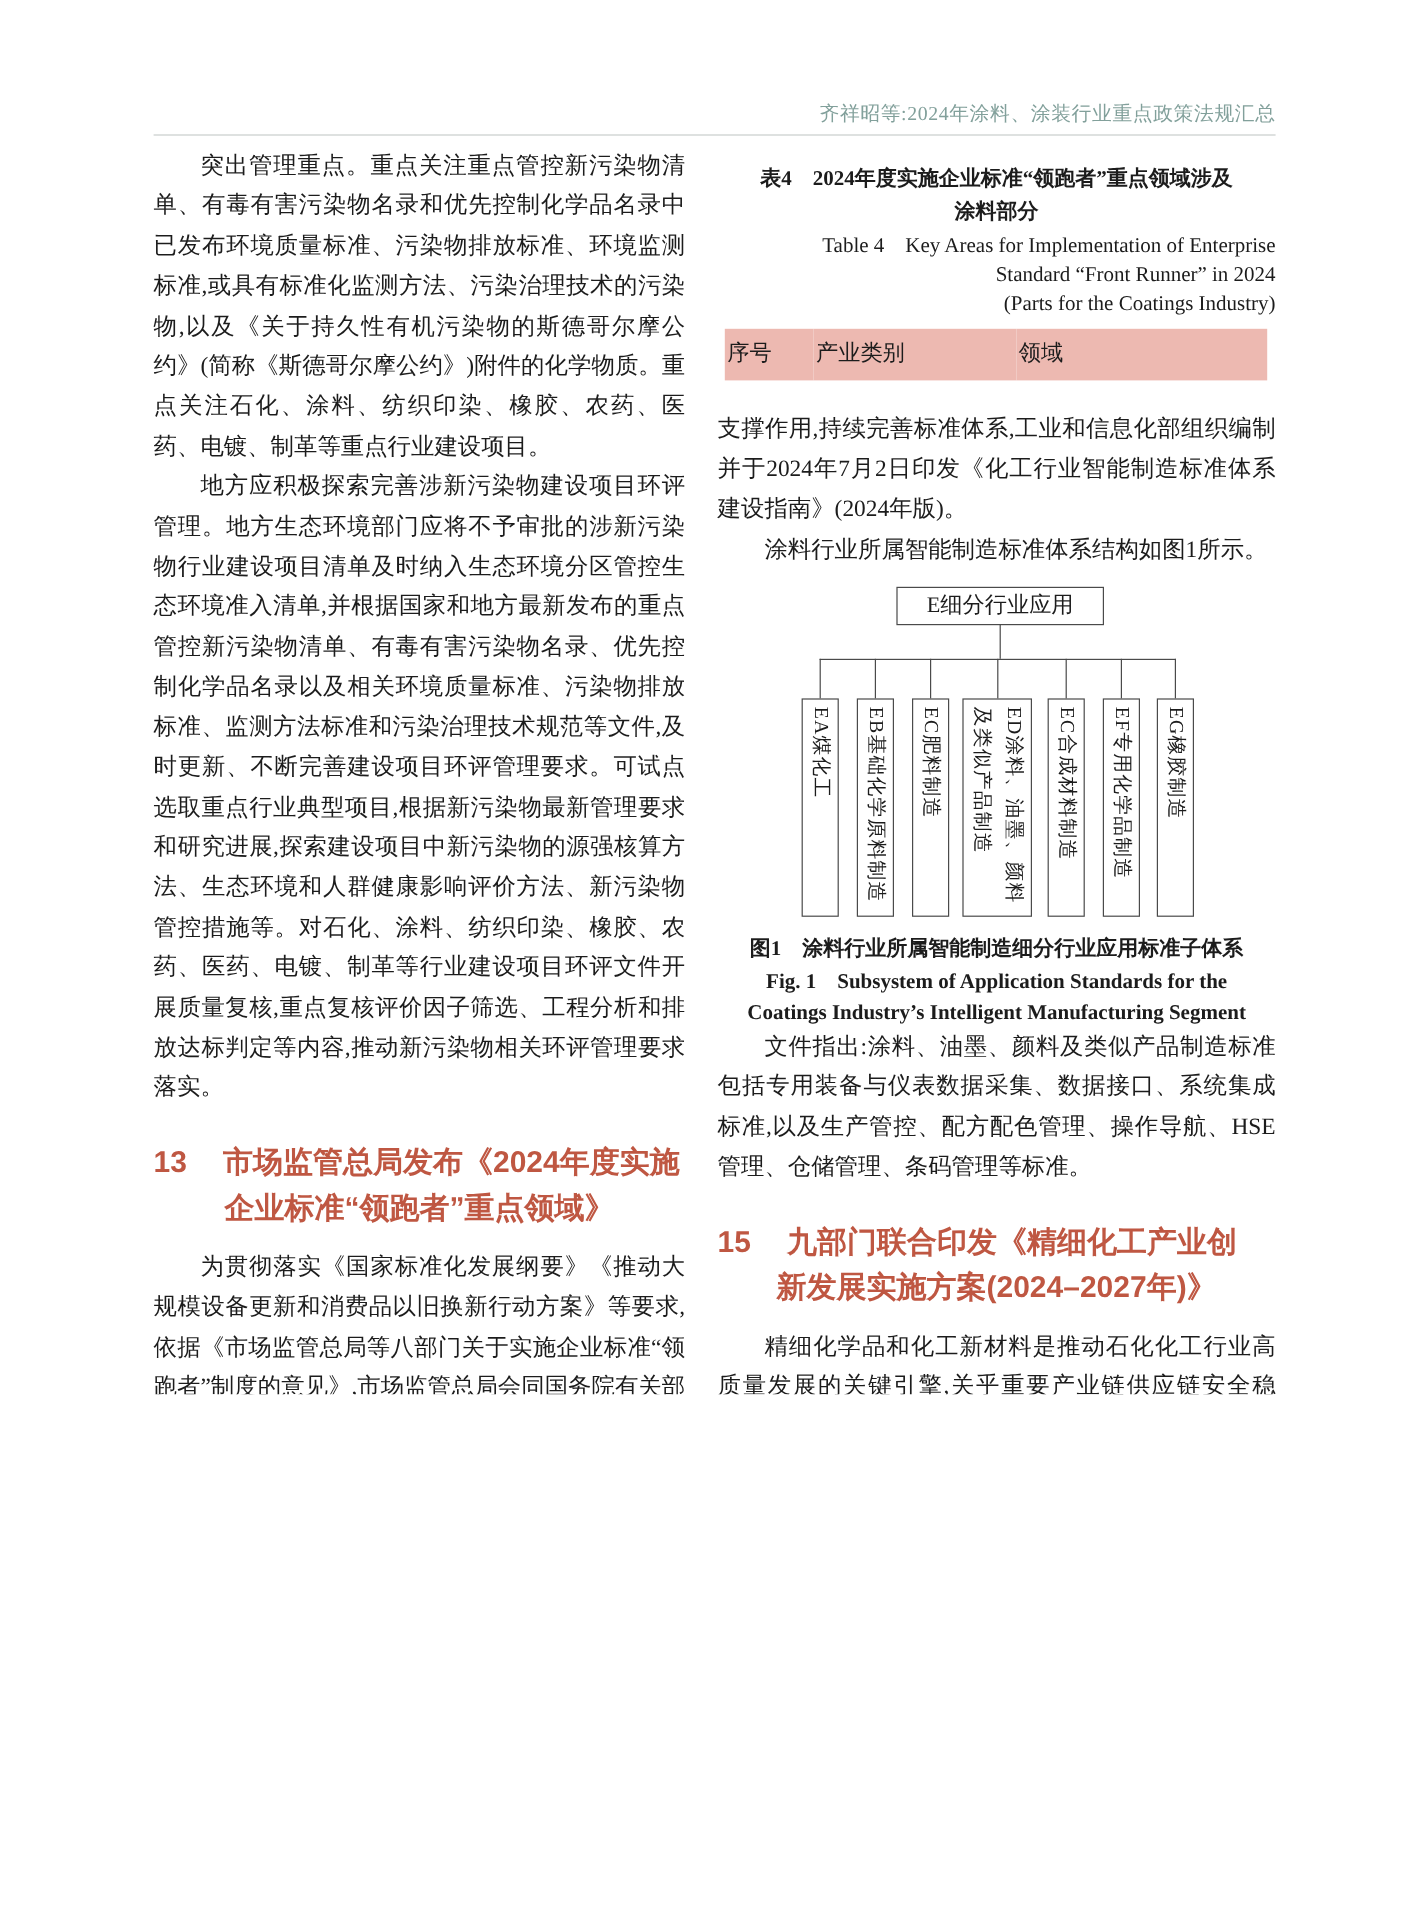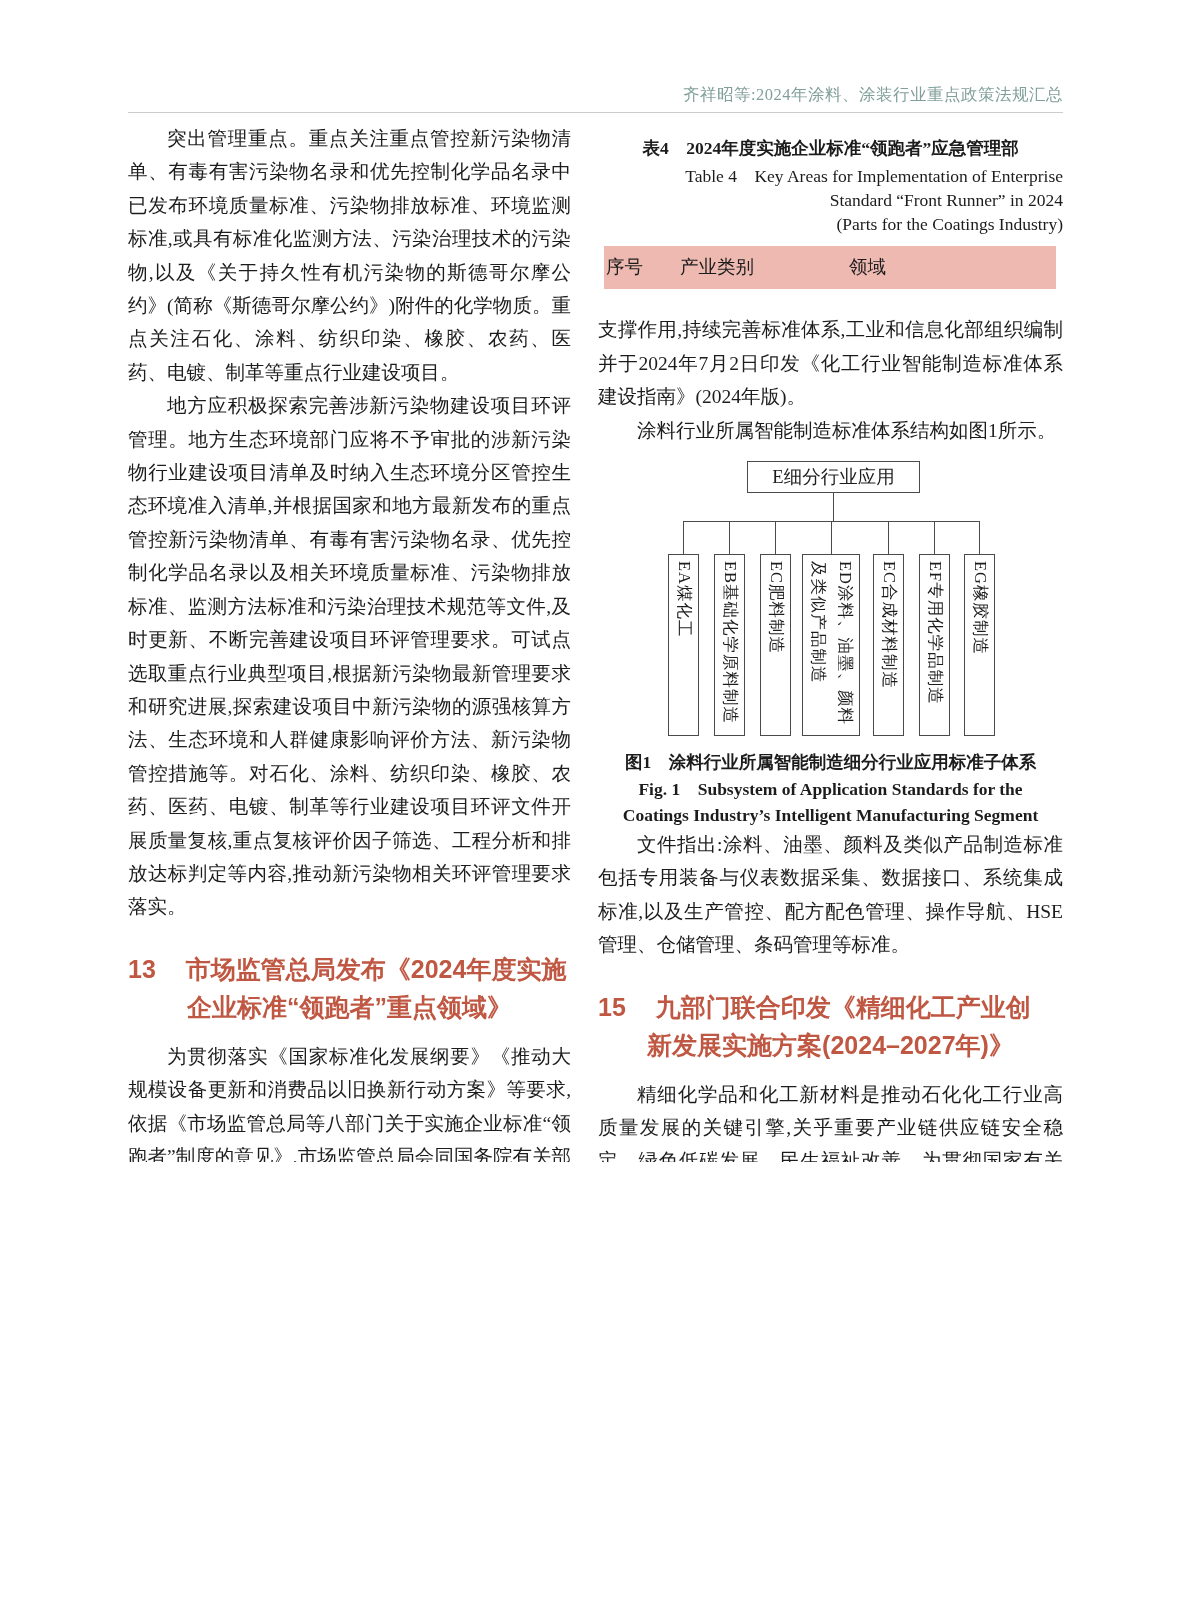--- a/index.html
+++ b/index.html
@@ -71,21 +71,22 @@
       <div class="sec-line2">企业标准“领跑者”重点领域》</div>
     </div>
 
     <p class="para indent">为贯彻落实《国家标准化发展纲要》《推动大规模设备更新和消费品以旧换新行动方案》等要求,依据《市场监管总局等八部门关于实施企业标准“领跑者”制度的意见》,市场监管总局会同国务院有关部门,深入贯彻新发展理念,以促进消费、扩大内需,引领绿色消费,促进新质生产力发展等为目标,围绕产业高质量发展、绿色低碳转型,统筹考虑国际标准化组织(ISO)、国际电工委员会(IEC)标准战略中的重点领域、企业标准自我声明公开情况、消费者关注度以及标准对产品和服务质量提升效果,提出《2024年度实施企业标准“领跑者”重点领域》,并于2024年6月18日予以发布。涉及涂料及相关领域项目如表4所示。</p>
 
   </div>
 
   <div class="col col-right">
 
     <div class="tbl-title-zh">
-      <div>表4　2024年度实施企业标准“领跑者”应急管理部</div>
+      <div>表4　2024年度实施企业标准“领跑者”重点领域涉及</div>
+      <div>涂料部分</div>
     </div>
     <div class="tbl-title-en">
       <div>Table 4　Key Areas for Implementation of Enterprise</div>
       <div>Standard “Front Runner” in 2024</div>
       <div>(Parts for the Coatings Industry)</div>
     </div>
 
     <table class="table4">
       <tbody>
           <tr>

